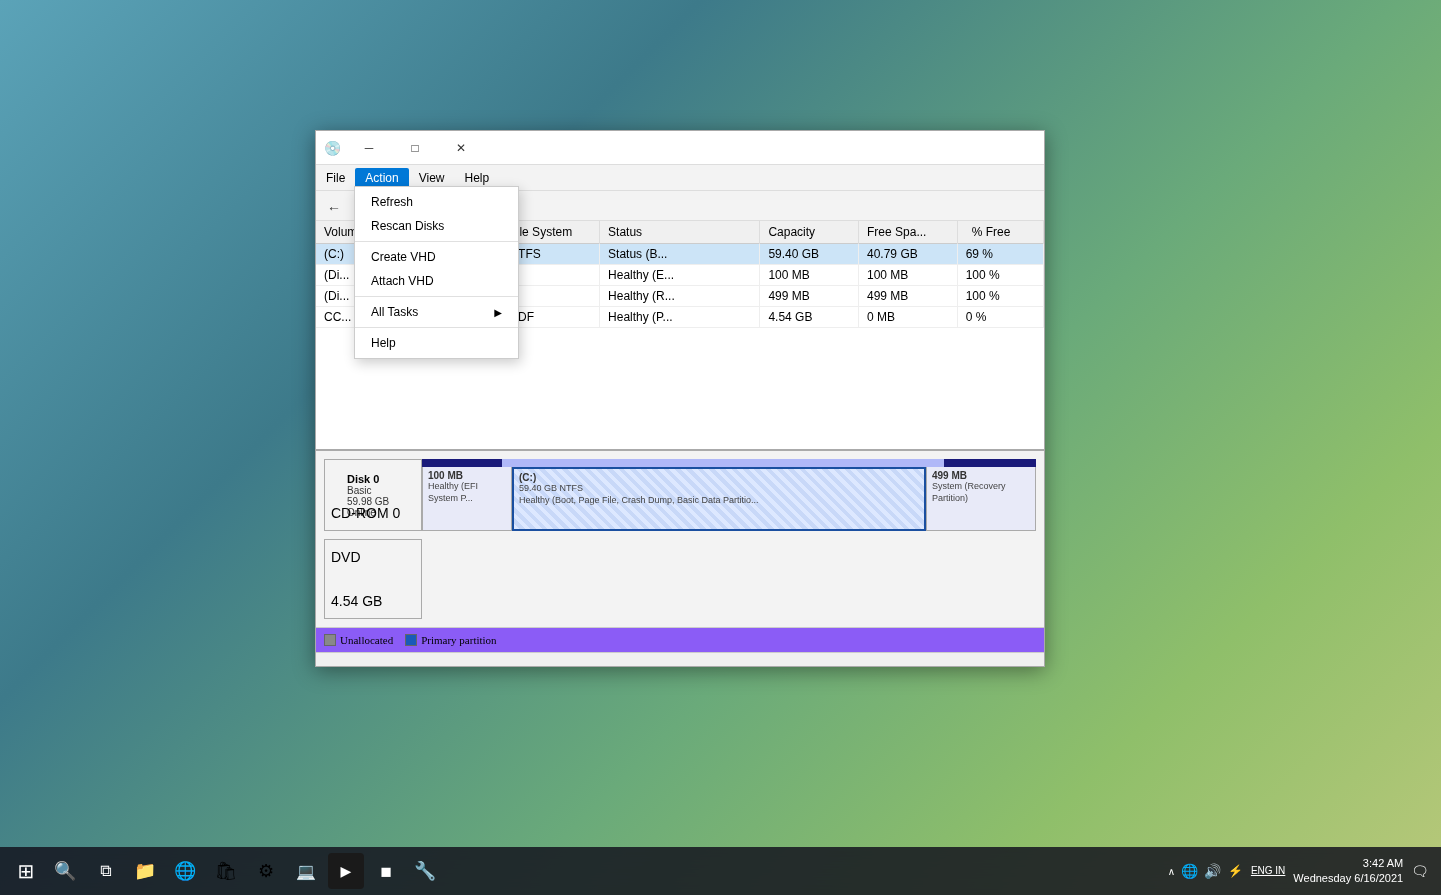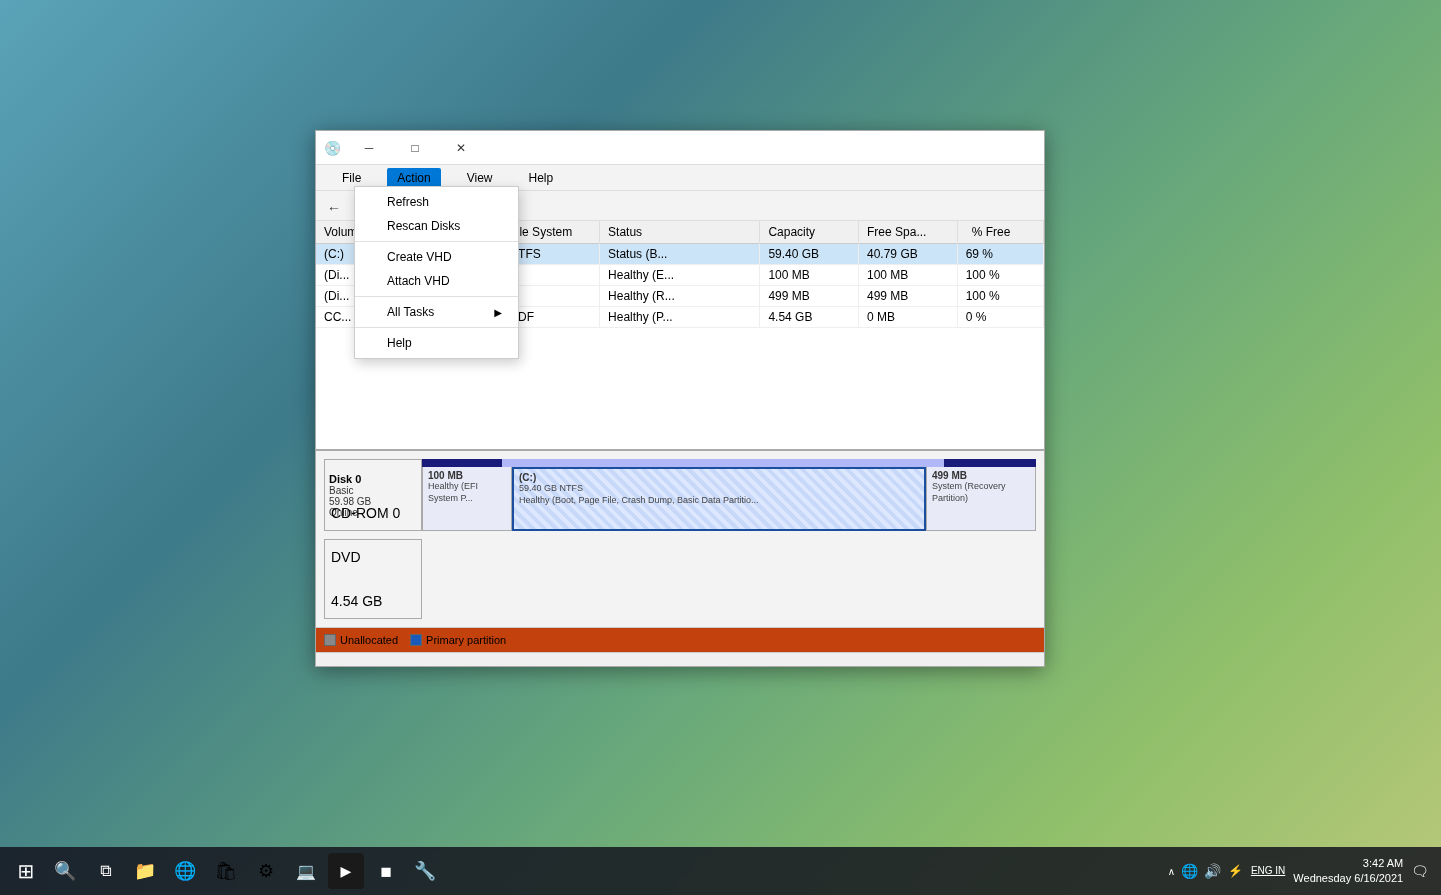--- a/index.html
+++ b/index.html
@@ -114,31 +114,30 @@
       font-size: 12px;
       color: #333;
     }
 
     
     .menubar {
       background: #f3f3f3;
       height: 26px;
       display: flex;
       align-items: center;
-      padding: 0 16px;
+      padding: 0 0;
       border-bottom: 1px solid #ddd;
-      gap: 16px;
     }
     .menu-item {
       padding: 3px 10px;
       cursor: pointer;
       border-radius: 2px;
       font-size: 12px;
     }
-    .menu-item.active { background: #0078d7; color: #000000; }
+    .menu-item.active { background: #0078d7; color: #ffffff; }
 
     
     .toolbar {
       background: #f3f3f3;
       height: 30px;
       display: flex;
       align-items: center;
       padding: 0 6px;
       border-bottom: 1px solid #ddd;
       gap: 2px;
@@ -218,21 +217,21 @@
     .disk-row {
       display: flex;
       gap: 0;
       height: 72px;
     }
     .disk-label {
       width: 98px;
       min-width: 98px;
       background: #f3f3f3;
       border: 1px solid #aaa;
-      padding: 4px 4px;
+      padding: 4px 22px;
       font-size: 11px;
       display: flex;
       flex-direction: column;
       justify-content: center;
     }
     .disk-label .disk-name { font-weight: bold; font-size: 11px; }
     .disk-label .disk-info { font-size: 10px; color: #333; }
     .disk-partitions {
       flex: 1;
       display: flex;
@@ -324,21 +323,22 @@
     }
 
     
     .legend {
       display: flex;
       align-items: flex-start;
       gap: 12px;
       padding: 6px 8px;
       font-size: 11px;
       border-top: 1px solid #ccc;
-      background: #c2410c;
+      background: #8b5cf6;
+      font-family: Liberation Serif, serif;
     }
     .legend-item {
       display: flex;
       align-items: center;
       gap: 4px;
     }
     .legend-box {
       width: 12px;
       height: 12px;
       border: 1px solid #666;
@@ -365,21 +365,20 @@
       z-index: 200;
       padding: 3px 0;
     }
     .dropdown-item {
       padding: 5px 16px;
       cursor: pointer;
       font-size: 12px;
       display: flex;
       align-items: center;
       justify-content: space-between;
-      margin-left: 16px;
     }
     .dropdown-separator {
       height: 1px;
       background: #e0e0e0;
       margin: 3px 0;
     }
     .dropdown-arrow { font-size: 10px; }
   </style>
 </head>
 <body>

